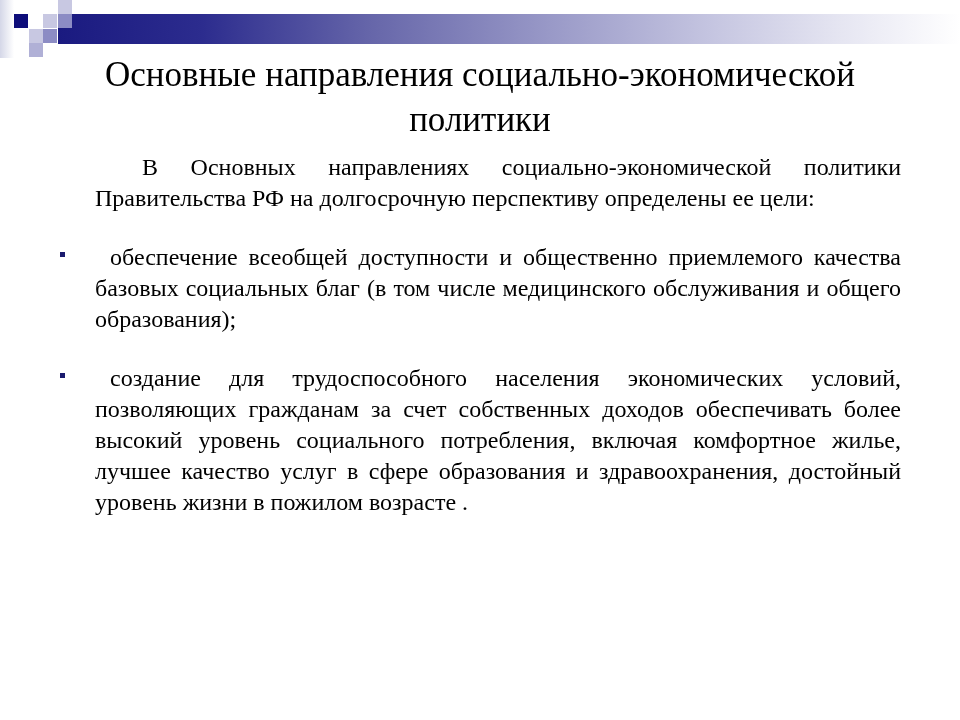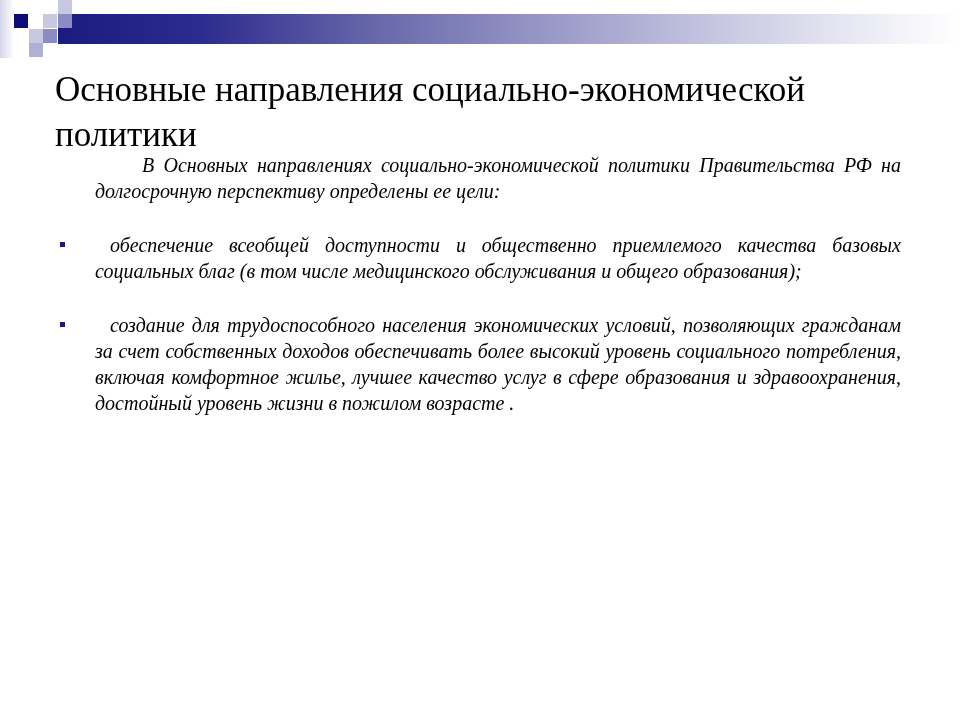--- a/index.html
+++ b/index.html
@@ -41,33 +41,33 @@
   }
   .sq-dark   { background: #0d0d7a; }
   .sq-mid    { background: #8c8cc4; }
   .sq-light  { background: #c8c8e2; }
   .sq-pale   { background: #b0b0d6; }
 
   .title {
     position: absolute;
     left: 40px; top: 52px;
     width: 880px;
+    text-align: center;
     font-size: 35px;
     line-height: 45px;
     font-weight: normal;
-    margin: 15px;
+    margin: 0;
   }
   .body {
     position: absolute;
     left: 95px; top: 152px;
     width: 806px;
-    font-size: 20px;
-    line-height: 26px;
+    font-size: 24px;
+    line-height: 31px;
     text-align: justify;
-    font-style: italic;
   }
   .para {
     margin: 0 0 8px 0;
     position: relative;
     text-align: justify;
   }
   .para.intro {
     text-indent: 47px;
   }
   .bullet-marker {

